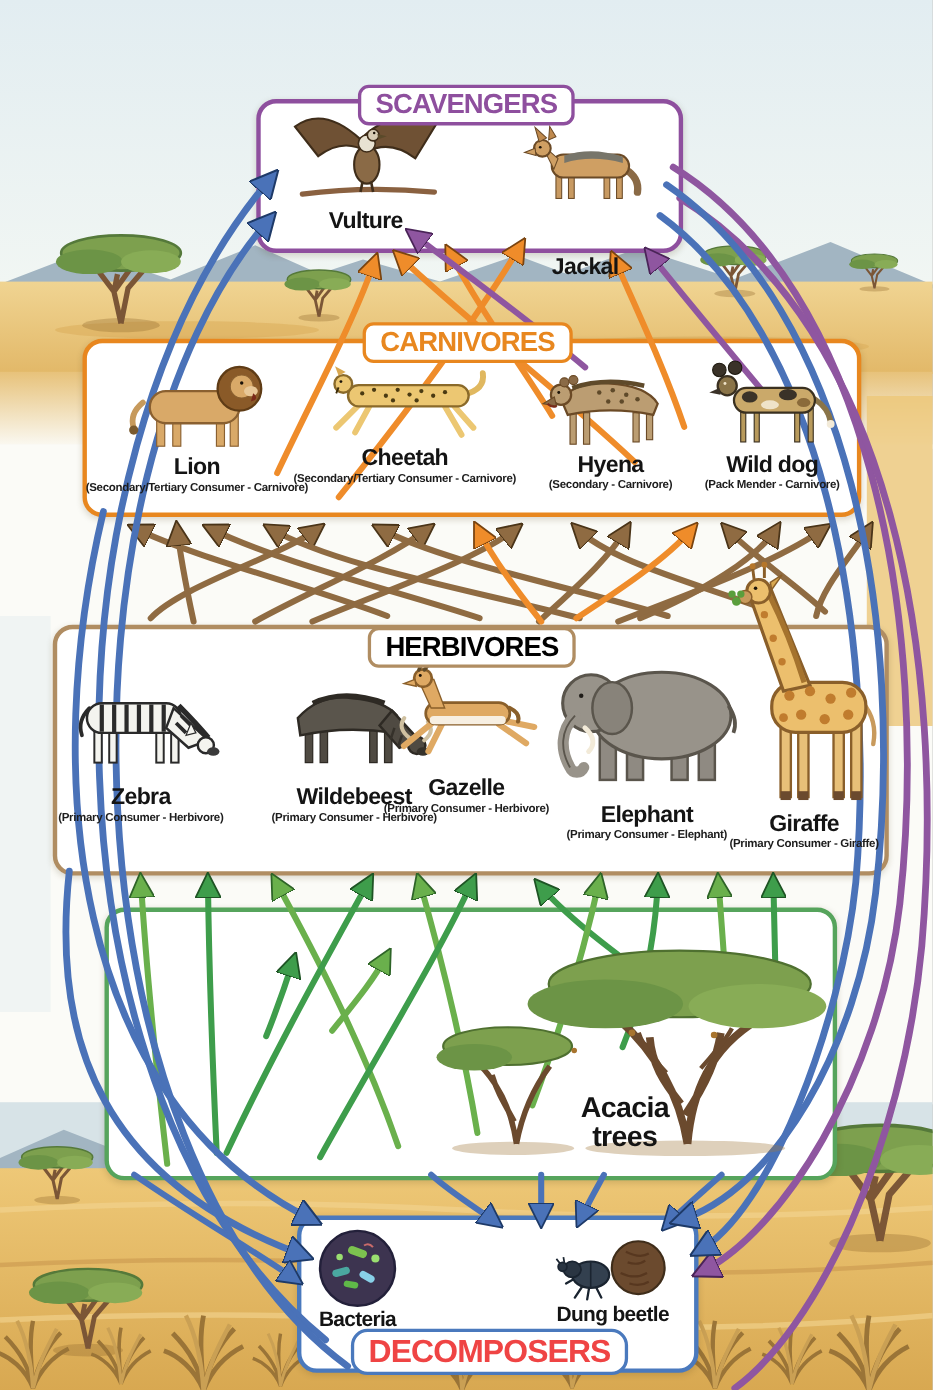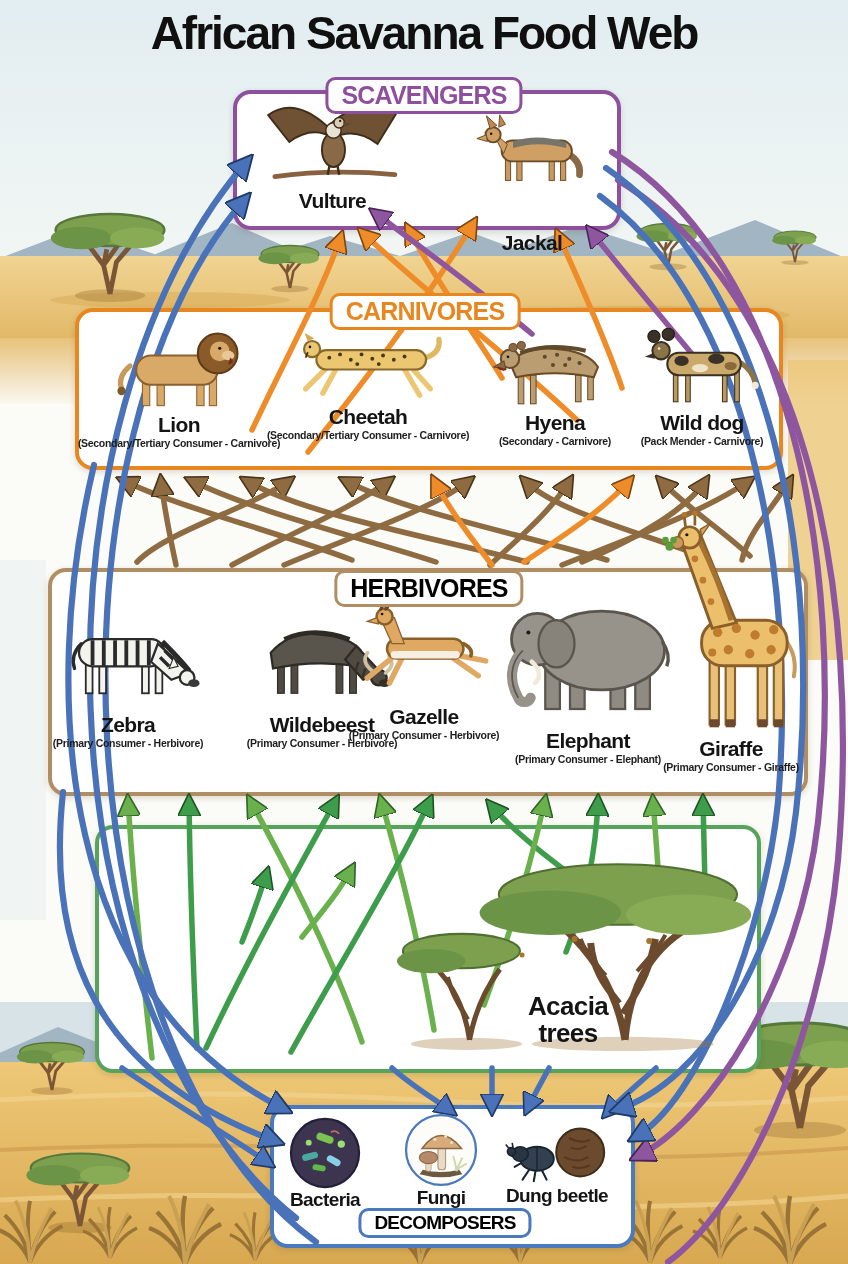--- a/index.html
+++ b/index.html
@@ -102,21 +102,20 @@
     <use href="#tuft" transform="translate(110,1258) scale(1.5)"></use>
     <use href="#tuft" transform="translate(185,1264) scale(2.0)"></use>
     <use href="#tuft" transform="translate(255,1260) scale(1.4)"></use>
     <use href="#tuft" transform="translate(650,1262) scale(1.8)"></use>
     <use href="#tuft" transform="translate(720,1258) scale(1.5)"></use>
     <use href="#tuft" transform="translate(790,1264) scale(2.0)"></use>
     <use href="#tuft" transform="translate(420,1264) scale(1.6)"></use>
     <use href="#tuft" transform="translate(520,1262) scale(1.4)"></use>
   </svg>
 
-  <div id="title">African Savanna Food Web</div>
 
   <div class="tier" style="left: 233px; top: 90px; width: 380px; height: 132px; border-color: rgb(142, 79, 158);"></div>
   <div class="tier" style="left: 75px; top: 308px; width: 700px; height: 154px; border-color: rgb(232, 135, 31);"></div>
   <div class="tier" style="left: 48px; top: 568px; width: 752px; height: 220px; border-color: rgb(176, 141, 98);"></div>
   <div class="tier" style="left: 95px; top: 825px; width: 658px; height: 240px; border-color: rgb(86, 164, 92);"></div>
   <div class="tier" style="left: 270px; top: 1105px; width: 357px; height: 135px; border-color: rgb(74, 121, 189);"></div>
 
   <svg id="arrows" viewBox="0 0 848 1264">
     <defs>
       <marker id="mO" viewBox="0 0 10 10" refX="7" refY="5" markerWidth="4.2" markerHeight="4.2" orient="auto">
@@ -495,51 +494,34 @@
           <rect x="19" y="50" width="22" height="9" rx="4.5" fill="#4aa8a0" transform="rotate(-15 30 55)"></rect>
           <rect x="52" y="56" width="20" height="9" rx="4.5" fill="#88d0e8" transform="rotate(30 62 60)"></rect>
           <rect x="33" y="66" width="18" height="8" rx="4" fill="#5fb848" transform="rotate(10 42 70)"></rect>
           <circle cx="72" cy="38" r="5" fill="#9adf70"></circle>
           <circle cx="28" cy="36" r="4" fill="#9adf70"></circle>
           <path d="M58,22 q6,-4 11,2" stroke="#c86a6a" stroke-width="2.5" fill="none"></path>
         </svg>
       </div>
     <div class="nm" style="font-size:19px;">Bacteria</div>
   </div>
-  <div class="card" style="left:396px;top:1112px;width:90px;height:102px;">
-    <div class="ic" style="height:76px;">
-        <svg viewBox="0 0 100 100">
-          <circle cx="50" cy="50" r="46" fill="#fdfcf8" stroke="#4a79bd" stroke-width="3"></circle>
-          <path d="M22,82 Q50,90 78,82 L74,76 Q50,82 26,76 Z" fill="#6b5a40"></path>
-          <rect x="46" y="44" width="10" height="32" rx="4" fill="#e8dcc8" stroke="#b09a78" stroke-width="1.5"></rect>
-          <path d="M25,48 Q50,14 77,48 Z" fill="#d9ab7a" stroke="#8a6a46" stroke-width="2"></path>
-          <circle cx="42" cy="36" r="2" fill="#f0dfc8"></circle>
-          <circle cx="56" cy="32" r="2" fill="#f0dfc8"></circle>
-          <circle cx="64" cy="40" r="2" fill="#f0dfc8"></circle>
-          <rect x="30" y="62" width="7" height="16" rx="3" fill="#e8dcc8" stroke="#b09a78"></rect>
-          <ellipse cx="33.5" cy="60" rx="12" ry="8" fill="#b58a6a" stroke="#8a6a46" stroke-width="1.5"></ellipse>
-          <path d="M70,78 C70,70 68,64 66,58 M70,78 C72,70 76,66 78,60 M70,78 C74,72 80,70 84,68" stroke="#cfd8b0" stroke-width="2.5" fill="none"></path>
-        </svg>
-      </div>
-    <div class="nm" style="font-size:19px;">Fungi</div>
-  </div>
   <div class="card" style="left:494px;top:1114px;width:126px;height:100px;">
     <div class="ic" style="height:72px;">
         <svg viewBox="0 0 130 90">
           <circle cx="94" cy="48" r="30" fill="#6b4a2e" stroke="#3f2d1a" stroke-width="2.5"></circle>
           <path d="M80,30 Q96,38 106,32 M74,54 Q90,62 104,54 M82,42 Q94,46 102,40 M84,66 Q96,70 106,64" stroke="#57371f" stroke-width="2.5" fill="none"></path>
           <path d="M30,70 L22,82 M38,72 L36,84 M46,70 L52,82 M26,58 L12,66 M22,50 L8,52" stroke="#1a2430" stroke-width="2.6" stroke-linecap="round"></path>
           <ellipse cx="40" cy="56" rx="21" ry="15" fill="#33404f" stroke="#1a2430" stroke-width="2.5"></ellipse>
           <path d="M40,42 L40,70" stroke="#1a2430" stroke-width="1.8"></path>
           <ellipse cx="19" cy="50" rx="10" ry="9" fill="#2a3542" stroke="#1a2430" stroke-width="2"></ellipse>
           <circle cx="8" cy="47" r="5" fill="#2a3542" stroke="#1a2430" stroke-width="2"></circle>
           <path d="M5,43 L1,38 M10,42 L9,36" stroke="#1a2430" stroke-width="2"></path>
         </svg>
       </div>
     <div class="nm" style="font-size:19px;">Dung beetle</div>
   </div>
 
   <div class="pill" style="left: 424px; top: 77px; color: rgb(142, 79, 158); border-color: rgb(142, 79, 158);">SCAVENGERS</div>
   <div class="pill" style="left: 425px; top: 293px; color: rgb(232, 135, 31); border-color: rgb(232, 135, 31);">CARNIVORES</div>
   <div class="pill" style="left: 429px; top: 570px; color: #000000; border-color: rgb(176, 141, 98);">HERBIVORES</div>
-  <div class="pill" style="left: 445px; top: 1208px; font-size: 19px; color: #000000; border-color: rgb(74, 121, 189);">DECOMPOSERS</div>
+  <div class="pill" style="left: 445px; top: 1208px; font-size: 29px; color: #ef4444; border-color: rgb(74, 121, 189); border-radius: 15px;">DECOMPOSERS</div>
 
 </div>
 
 </body></html>

